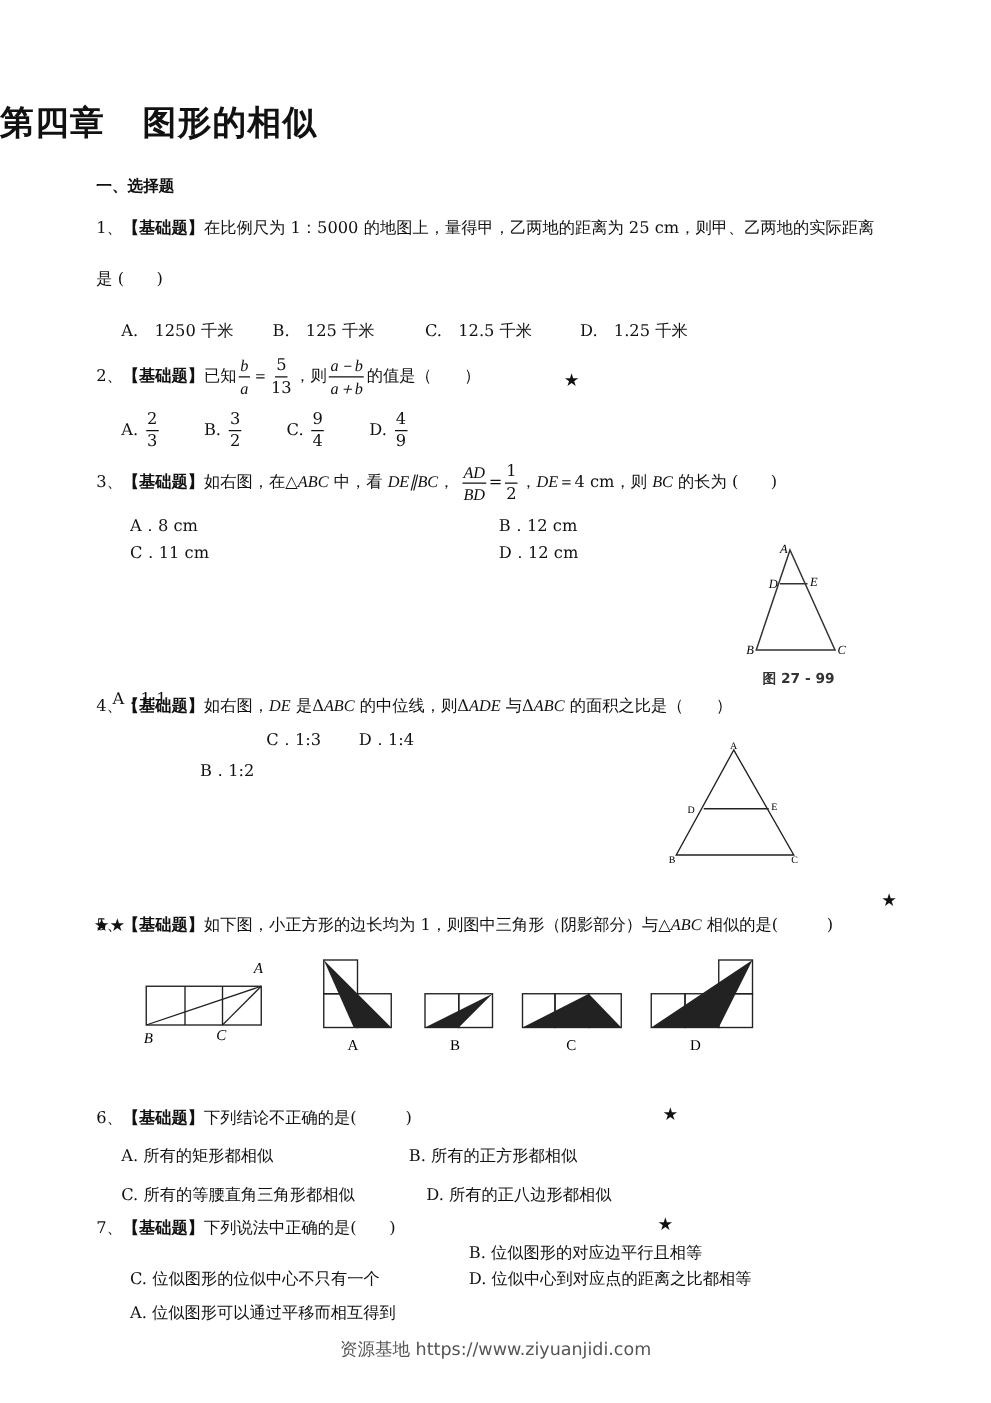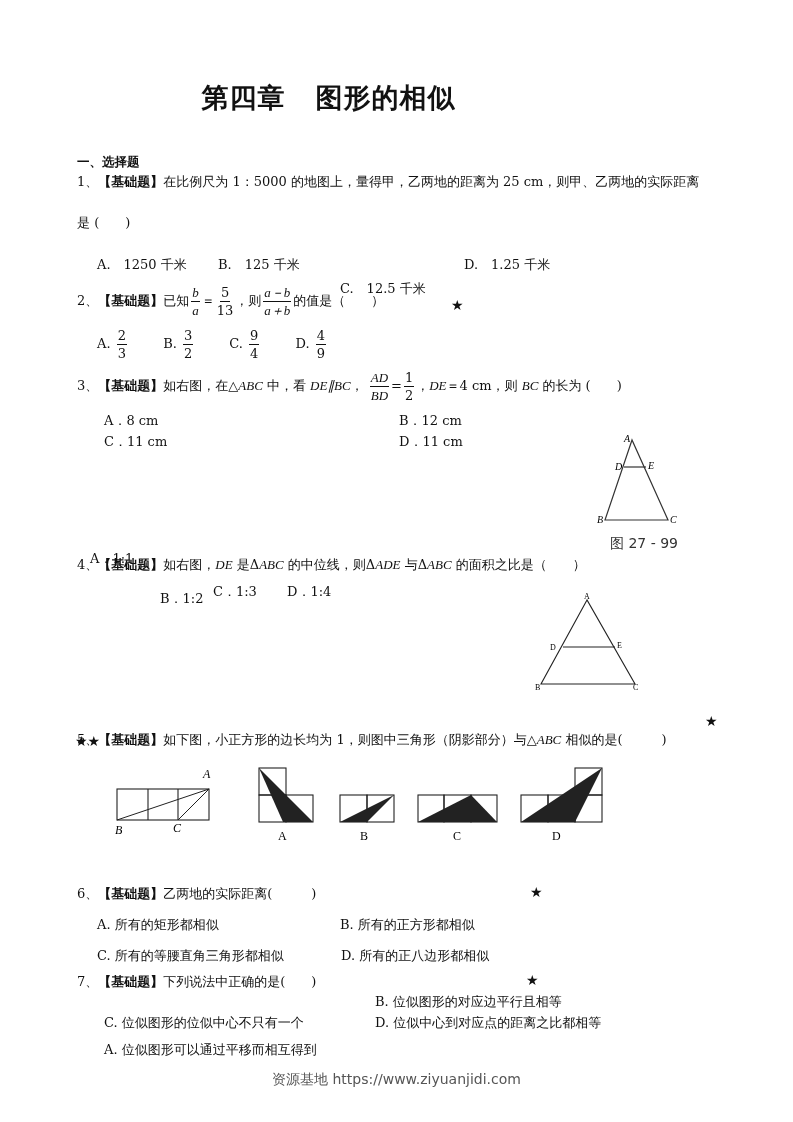--- a/index.html
+++ b/index.html
@@ -1,50 +1,50 @@
 <!DOCTYPE html>
 <html><head>
 <meta charset="utf-8">
 <style>
   html, body { margin:0; padding:0; background:#fff; }
   body { width:793px; height:1122px; position:relative; overflow:hidden;
          font-family:"DejaVu Serif","Liberation Serif",serif; color:#111; font-size:13px; }
   .abs { position:absolute; white-space:nowrap; }
-  .title { left:0; width:657px; top:80px; text-align:center; font-family:"DejaVu Sans","Liberation Sans",sans-serif;
+  .title { left:0; width:657px; top:80px; font-family:"DejaVu Sans","Liberation Sans",sans-serif;
            font-size:27px; font-weight:bold; letter-spacing:1px; }
   .title .gap { display:inline-block; width:30px; }
-  .section { left:77px; top:141px; font-family:"DejaVu Sans","Liberation Sans",sans-serif; font-size:12.5px; font-weight:bold;margin-top:13px; }
+  .section { left:77px; top:141px; font-family:"DejaVu Sans","Liberation Sans",sans-serif; font-size:12.5px; font-weight:bold; }
   .q { font-size:13px; }
   .q b.tag { font-weight:bold; }
   i { font-family:"Liberation Serif",serif; font-style:italic; }
   .frac { display:inline-flex; flex-direction:column; align-items:center; vertical-align:middle; margin:0 2px; line-height:1; }
   .frac .n { padding:0 1px 2px; border-bottom:1px solid #111; }
   .frac .d { padding-top:2px; }
   .star { font-family:"DejaVu Sans",sans-serif; font-size:14px; }
-  .cap { font-family:"DejaVu Sans",sans-serif; font-size:14px; color:#333; }
+  .cap { font-family:"DejaVu Sans",sans-serif; font-size:11px; color:#333;font-weight:bold; }
   .footer { left:0; width:793px; top:1071px; text-align:center; font-family:"DejaVu Sans","Liberation Sans",sans-serif;
             font-size:14px; color:#555; }
   svg text { font-family:"Liberation Serif",serif; }
 </style>
 </head>
 <body>
 
 <div class="abs title">
   <span>第四章</span><span class="gap"></span><span>图形的相似</span>
 </div>
 
 <div class="abs section">一、选择题</div>
 
 <div class="abs q" style="left:77px; top:173px;">
   <span>1、</span><b class="tag">【基础题】</b><span>在比例尺为 1：5000 的地图上，量得甲，乙两地的距离为 25 cm，则甲、乙两地的实际距离</span>
 </div>
 <div class="abs q" style="left:77px; top:214px;">是 (　　)</div>
 <div class="abs q" style="left:97px; top:256px;">A.　1250 千米</div>
 <div class="abs q" style="left:218px; top:256px;">B.　125 千米</div>
-<div class="abs q" style="left:340px; top:256px;margin-top:24px;">C.　12.5 千米</div>
+<div class="abs q" style="left:340px; top:256px;">C.　12.5 千米</div>
 <div class="abs q" style="left:464px; top:256px;">D.　1.25 千米</div>
 
 <div class="abs q" style="left:77px; top:286px;">
   <span>2、</span><b class="tag">【基础题】</b><span>已知</span><span class="frac">
       <i class="n">b</i>
       <i class="d">a</i>
     </span><span>＝</span><span class="frac">
       <span class="n">5</span>
       <span class="d">13</span>
     </span><span>，则</span><span class="frac">
@@ -77,38 +77,38 @@
       <i class="n">AD</i>
       <i class="d">BD</i>
     </span><span>=</span><span class="frac">
       <span class="n">1</span>
       <span class="d">2</span>
     </span><span>，</span><i>DE</i><span>＝4 cm，则 </span><i>BC</i><span> 的长为 (　　)</span>
 </div>
 <div class="abs q" style="left:104px; top:412px;">A．8 cm</div>
 <div class="abs q" style="left:399px; top:412px;">B．12 cm</div>
 <div class="abs q" style="left:104px; top:433px;">C．11 cm</div>
-<div class="abs q" style="left:399px; top:433px;">D．11 cm</div>
+<div class="abs q" style="left:399px; top:433px;">D．12 cm</div>
 
 <svg class="abs" style="left:590px; top:430px;" width="100" height="118">
   <polygon points="42,10 15,90 78,90" fill="none" stroke="#333" stroke-width="1.2"></polygon>
   <line x1="34" y1="37" x2="56" y2="37" stroke="#333" stroke-width="1.2"></line>
   <text x="34" y="12" font-size="10" font-style="italic">A</text>
   <text x="25" y="40" font-size="10" font-style="italic">D</text>
   <text x="58" y="39" font-size="10" font-style="italic">E</text>
   <text x="7" y="93" font-size="10" font-style="italic">B</text>
   <text x="80" y="93" font-size="10" font-style="italic">C</text>
 </svg>
 <div class="abs cap" style="left:610px; top:535px;">图 27 - 99</div>
 
 <div class="abs q" style="left:77px; top:556px;">
   <span>4、</span><b class="tag">【基础题】</b><span>如右图，</span><i>DE</i><span> 是Δ</span><i>ABC</i><span> 的中位线，则Δ</span><i>ADE</i><span> 与Δ</span><i>ABC</i><span> 的面积之比是（　　）</span>
 </div>
 <div class="abs q" style="left:90px; top:550px;">A．1:1</div>
-<div class="abs q" style="left:160px; top:590px;text-align:right;">B．1:2</div>
+<div class="abs q" style="left:160px; top:608px;text-align:right;">B．1:2</div>
 <div class="abs q" style="left:213px; top:583px;">C．1:3</div>
 <div class="abs q" style="left:287px; top:583px;">D．1:4</div>
 
 <svg class="abs" style="left:525px; top:590px;" width="125" height="105">
   <polygon points="62,10 16,94 110,94" fill="none" stroke="#222" stroke-width="1.1"></polygon>
   <line x1="38" y1="57" x2="90" y2="57" stroke="#222" stroke-width="1.1"></line>
   <text x="59" y="9" font-size="8">A</text>
   <text x="25" y="60" font-size="8">D</text>
   <text x="92" y="58" font-size="8">E</text>
   <text x="10" y="100" font-size="8">B</text>
@@ -158,25 +158,25 @@
 <svg class="abs" style="left:519px; top:766px;" width="90" height="80">
   <rect x="2" y="29" width="27" height="27" fill="none" stroke="#222" stroke-width="1.1"></rect>
   <rect x="29" y="29" width="27" height="27" fill="none" stroke="#222" stroke-width="1.1"></rect>
   <rect x="56" y="29" width="27" height="27" fill="none" stroke="#222" stroke-width="1.1"></rect>
   <rect x="56" y="2" width="27" height="27" fill="none" stroke="#222" stroke-width="1.1"></rect>
   <polygon points="2,56 83,2 56,56" fill="#222"></polygon>
   <text x="33" y="74" font-size="12">D</text>
 </svg>
 
 <div class="abs q" style="left:77px; top:885px;">
-  <span>6、</span><b class="tag">【基础题】</b><span>乙两地的实际距离(　　　)</span>
+  <span>6、</span><b class="tag">【基础题】</b><span>下列结论不正确的是(　　　)</span>
 </div>
 <div class="abs star" style="left:530px; top:884px;">★</div>
 <div class="abs q" style="left:97px; top:916px;">A. 所有的矩形都相似</div>
-<div class="abs q" style="left:340px; top:916px;text-align:right;">B. 所有的正方形都相似</div>
+<div class="abs q" style="left:327px; top:916px;text-align:right;">B. 所有的正方形都相似</div>
 <div class="abs q" style="left:97px; top:947px;">C. 所有的等腰直角三角形都相似</div>
 <div class="abs q" style="left:341px; top:947px;">D. 所有的正八边形都相似</div>
 
 <div class="abs q" style="left:77px; top:973px;">
   <span>7、</span><b class="tag">【基础题】</b><span>下列说法中正确的是(　　)</span>
 </div>
 <div class="abs star" style="left:526px; top:972px;">★</div>
 <div class="abs q" style="left:104px; top:993px;margin-top:48px;">A. 位似图形可以通过平移而相互得到</div>
 <div class="abs q" style="left:375px; top:993px;">B. 位似图形的对应边平行且相等</div>
 <div class="abs q" style="left:104px; top:1014px;">C. 位似图形的位似中心不只有一个</div>

